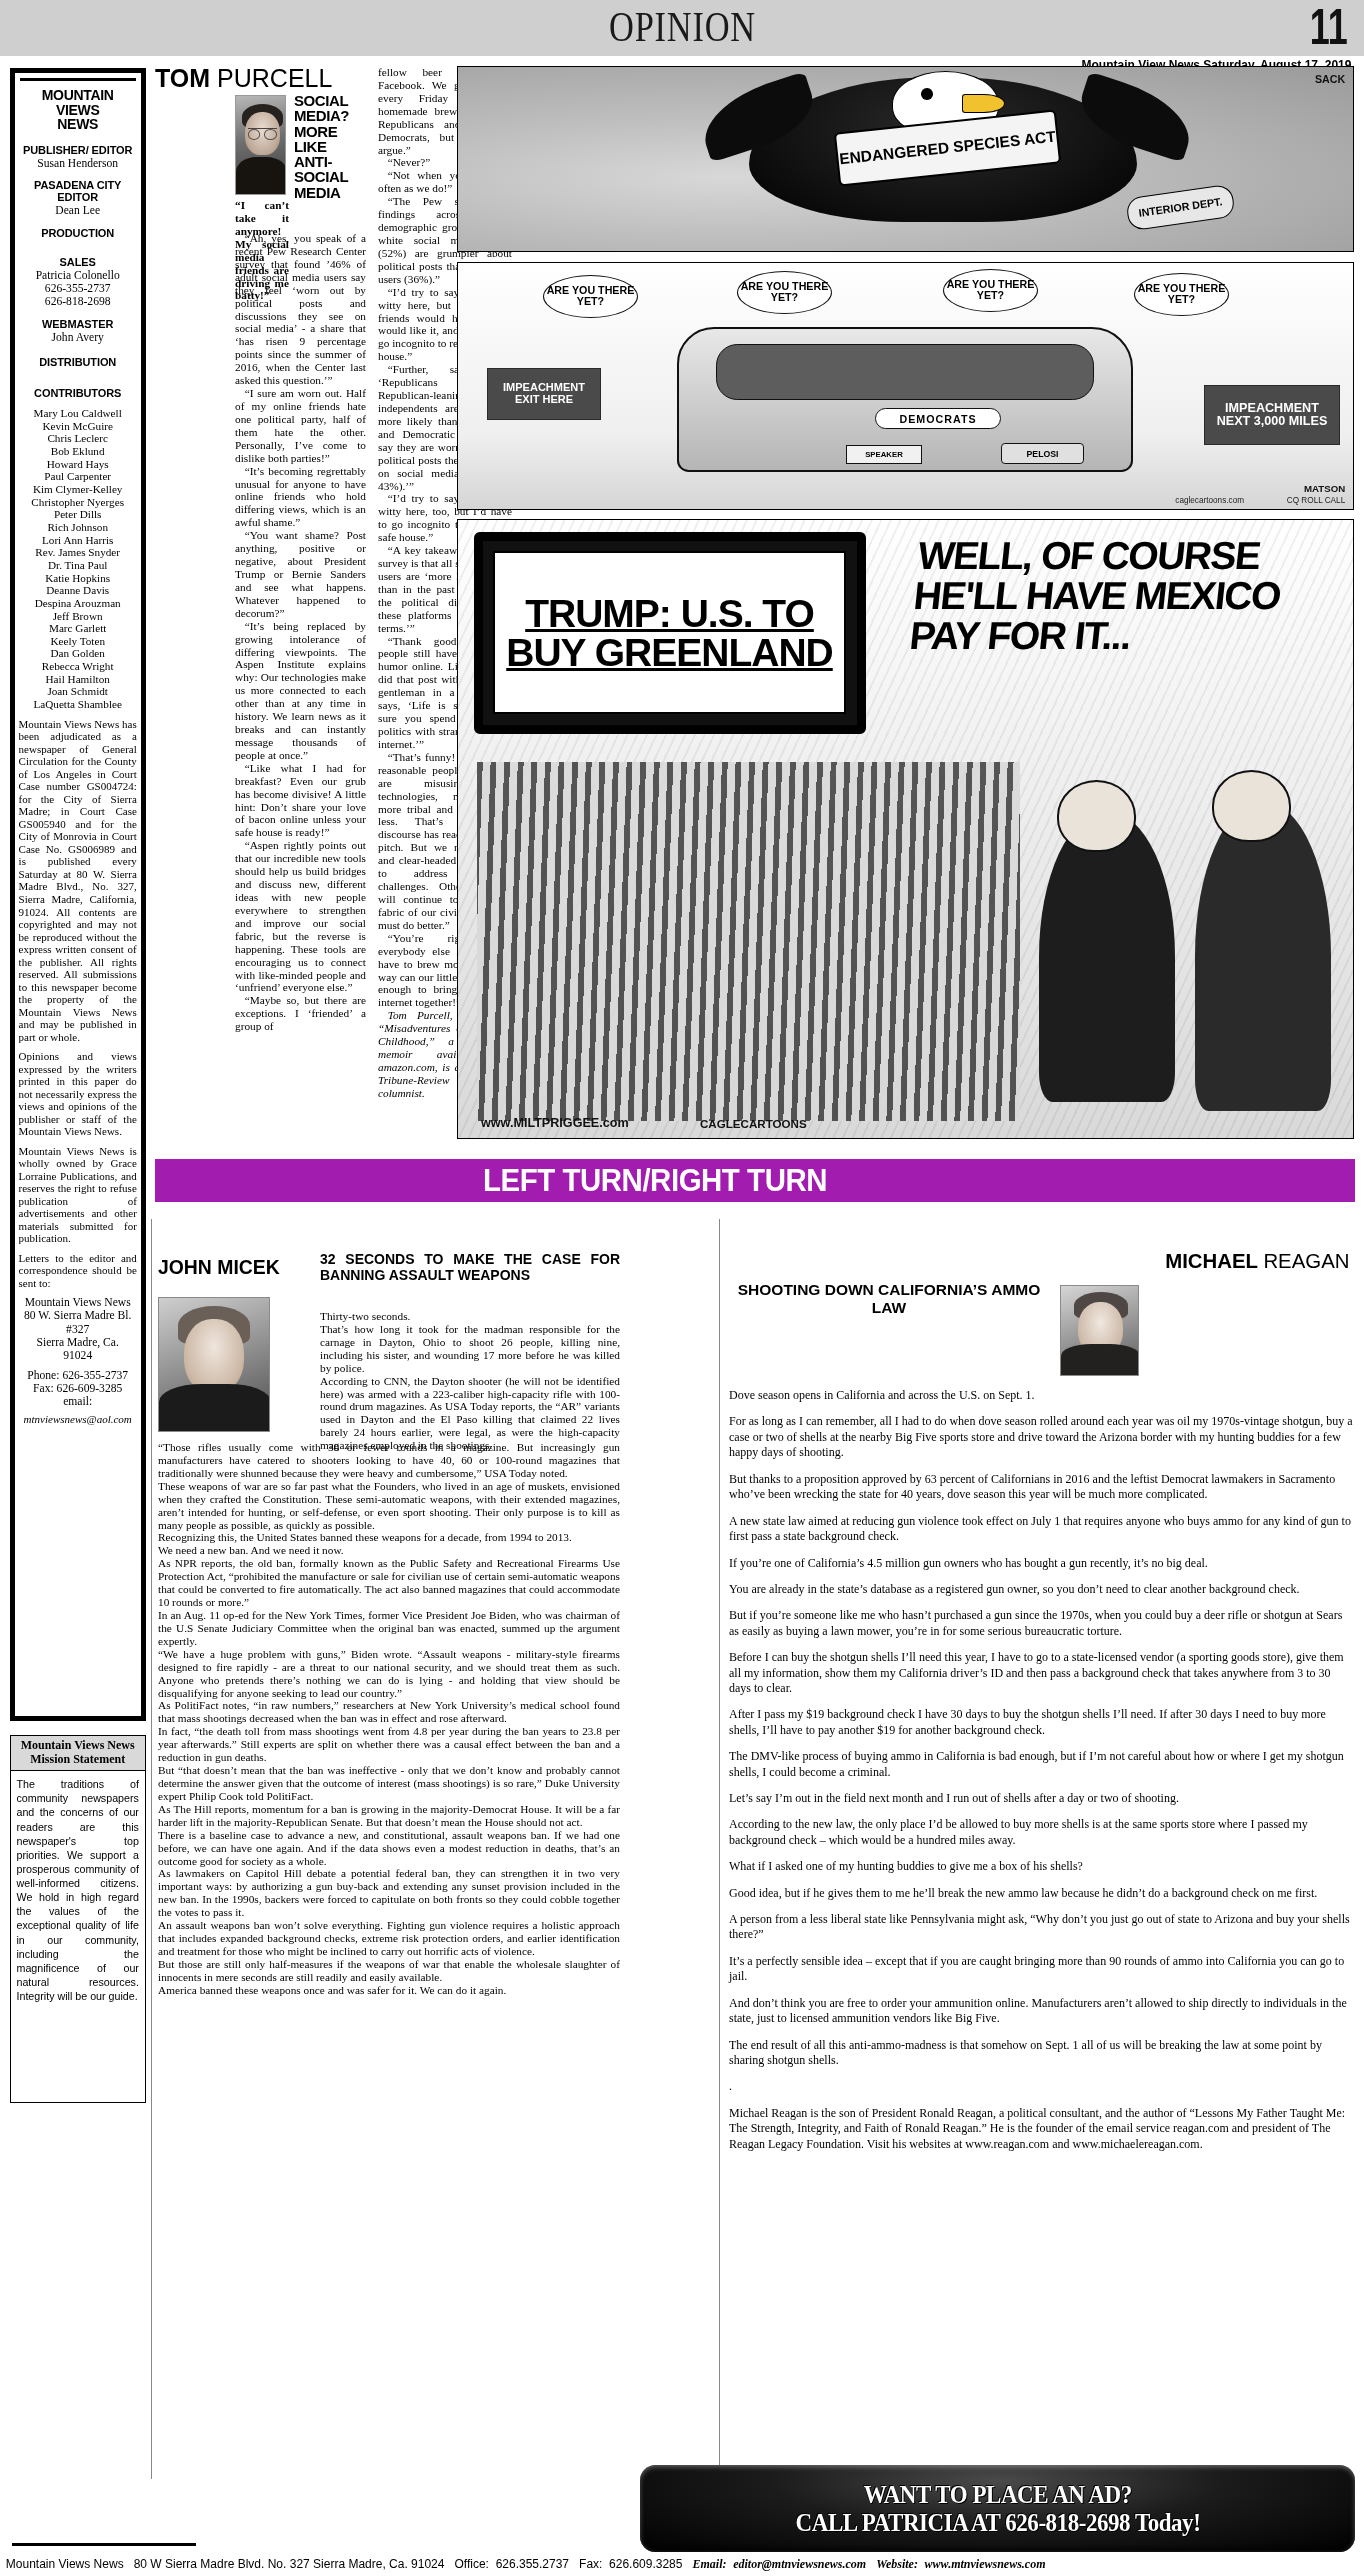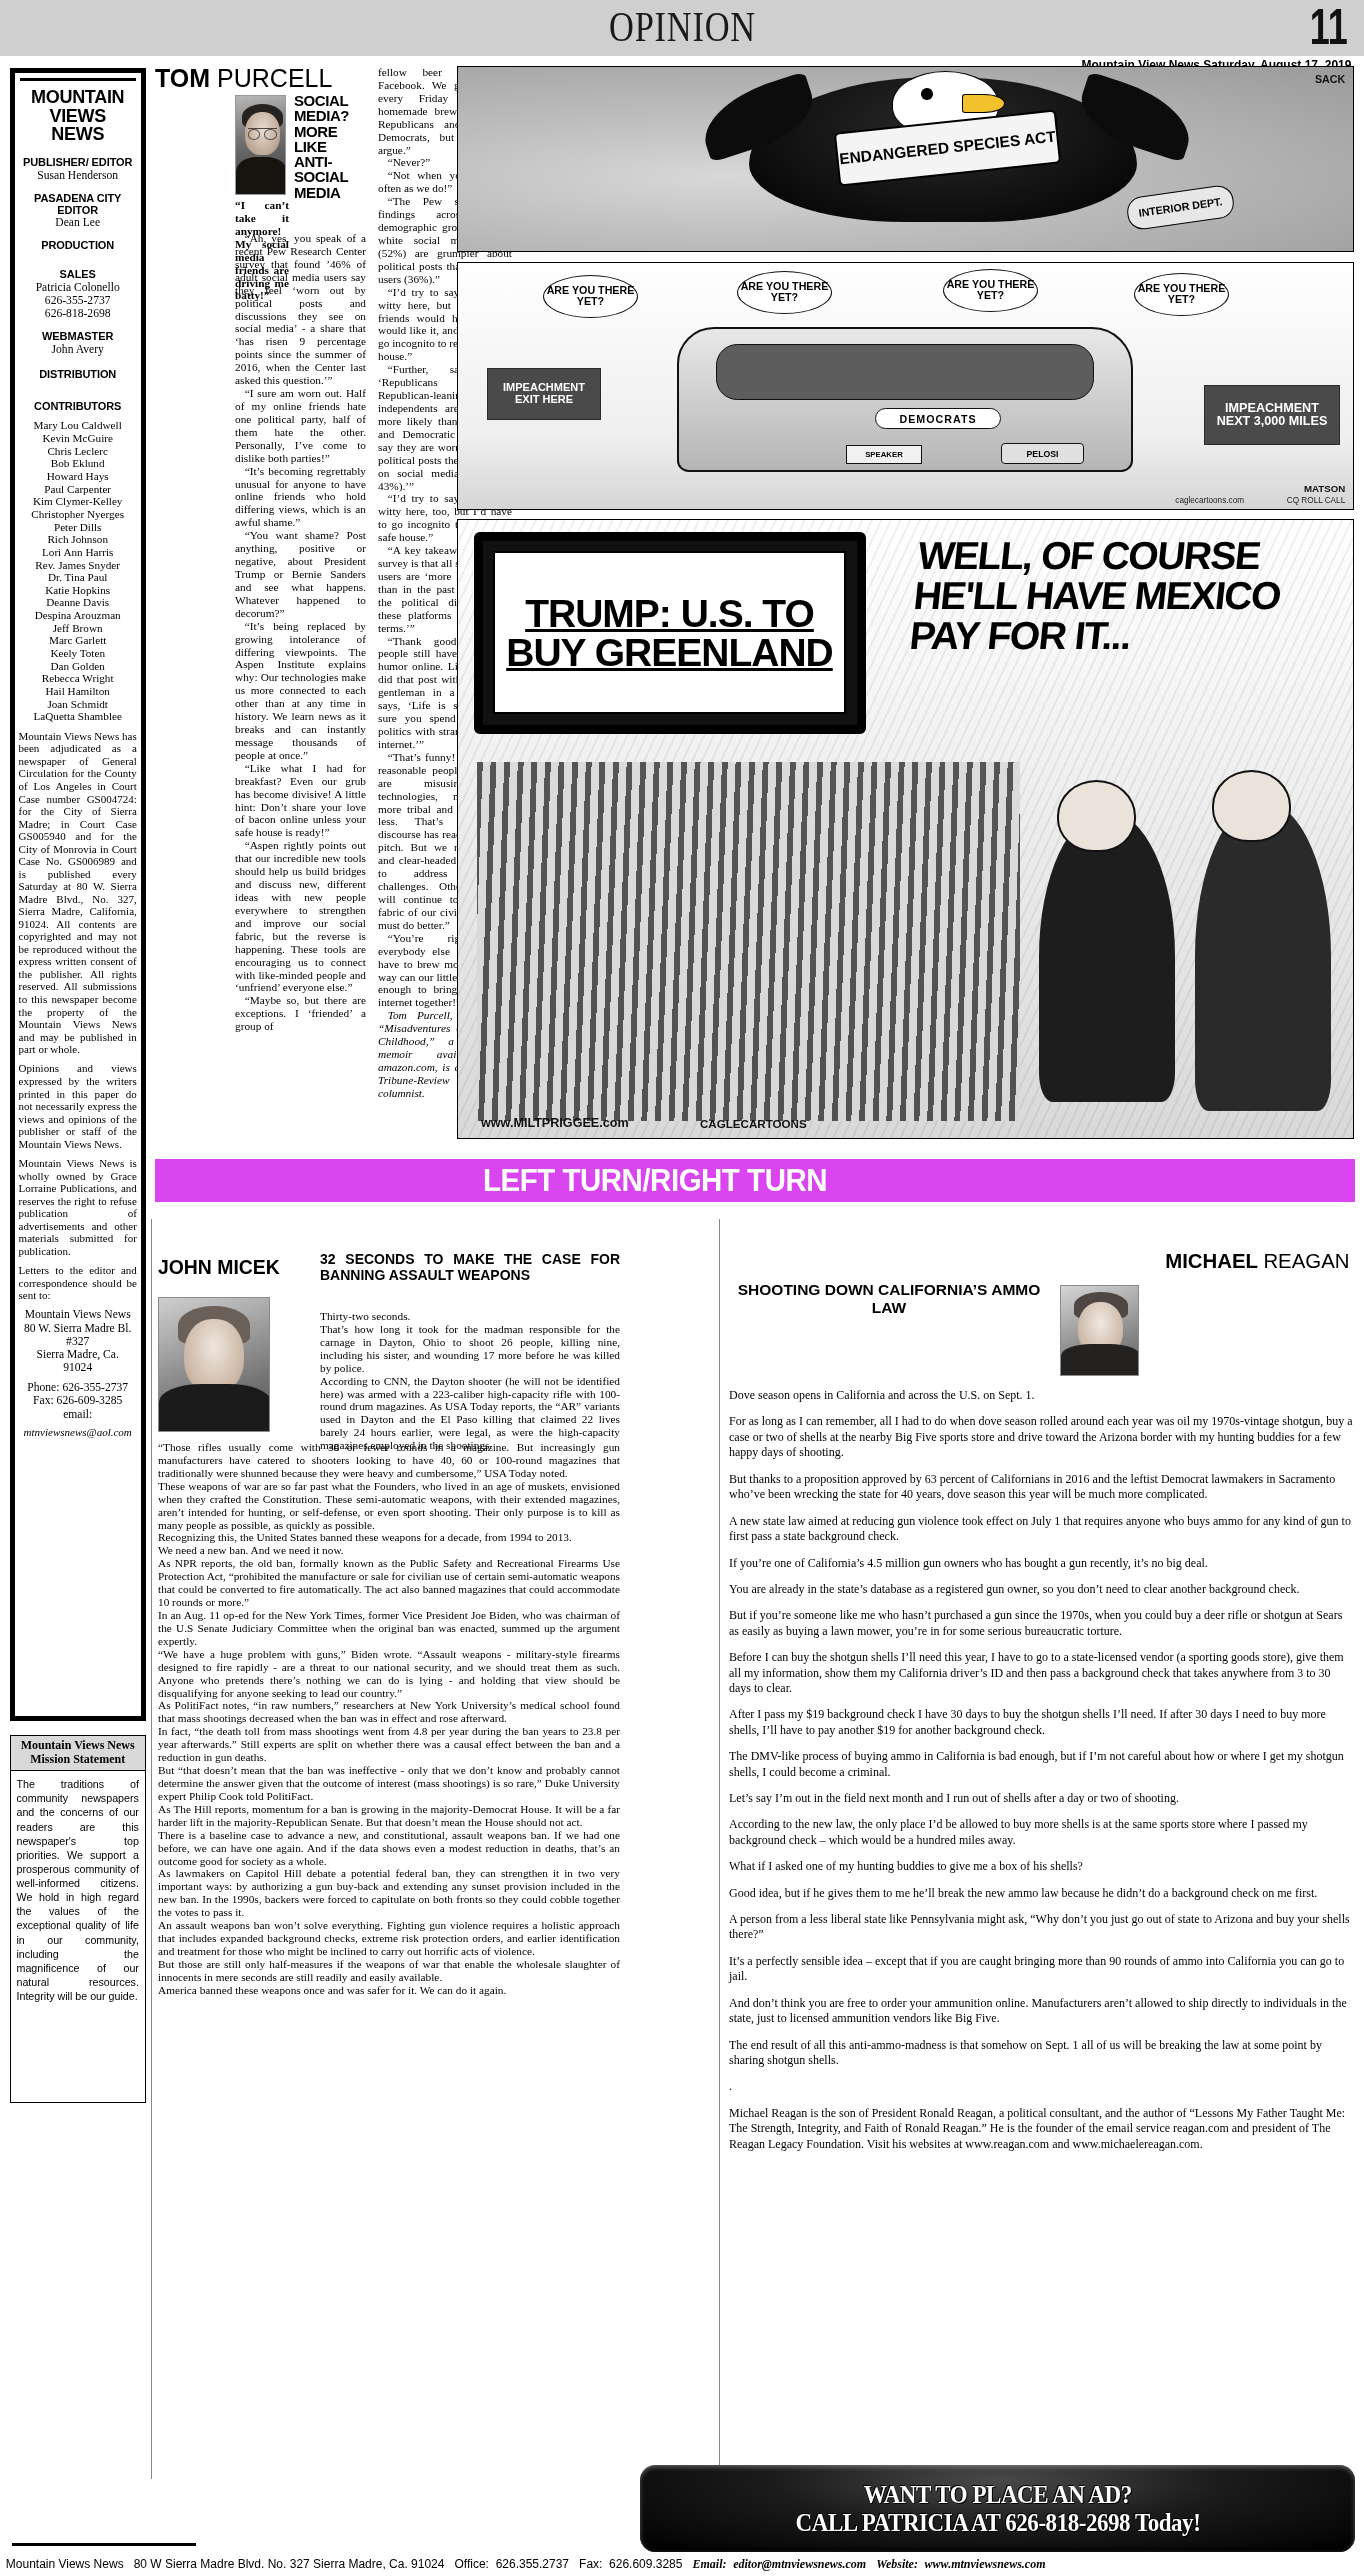--- a/index.html
+++ b/index.html
@@ -43,21 +43,21 @@
   
   .masthead {
     position:absolute; left:9.7px; top:68px; width:136px; height:1653px;
     border:5.8px solid #000; background:#fff;
     padding:4.8px 3.9px 3.9px 3.9px;
   }
   .masthead .inner-rule { height:2.9px; background:#000; margin:0 1px 7.8px 1px; }
   .mh-name {
     text-align:center;
     font-family:"Liberation Sans", sans-serif;
-    font-weight:700; font-size:18px; line-height:1.02; letter-spacing:-0.3px;
+    font-weight:700; font-size:14px; line-height:1.02; letter-spacing:-0.3px;
     margin-bottom:13.6px;
   }
   .mh-h {
     text-align:center; font-family:"Liberation Sans", sans-serif;
     font-weight:700; font-size:11px; line-height:1.08;
     margin-top:10.7px; letter-spacing:-0.1px;
   }
   .mh-v {
     text-align:center; font-family:"Liberation Serif", serif;
     font-size:11.6px; line-height:1.12;
@@ -154,21 +154,21 @@
   .sign {
     position:absolute; background:#4a4a4a; color:#fff;
     font-family:"Liberation Sans", sans-serif; font-weight:700;
     display:flex; align-items:center; justify-content:center;
     text-align:center; line-height:1.05; border:1px solid #2a2a2a;
   }
 
   
   .ltrt {
     position:absolute; left:155px; top:1159px; width:1200px; height:43px;
-    background:#d946ef;
+    background:#a21caf;
   }
   .ltrt span {
     position:absolute; left:328px; top:2.9px;
     font-family:"Liberation Sans", sans-serif; font-weight:700;
     font-size:32px; color:#fff; letter-spacing:-0.5px;
     transform:scaleX(0.92); transform-origin:left top;
   }
 
   .micek-byline {
     position:absolute; left:158px; top:1256px;

